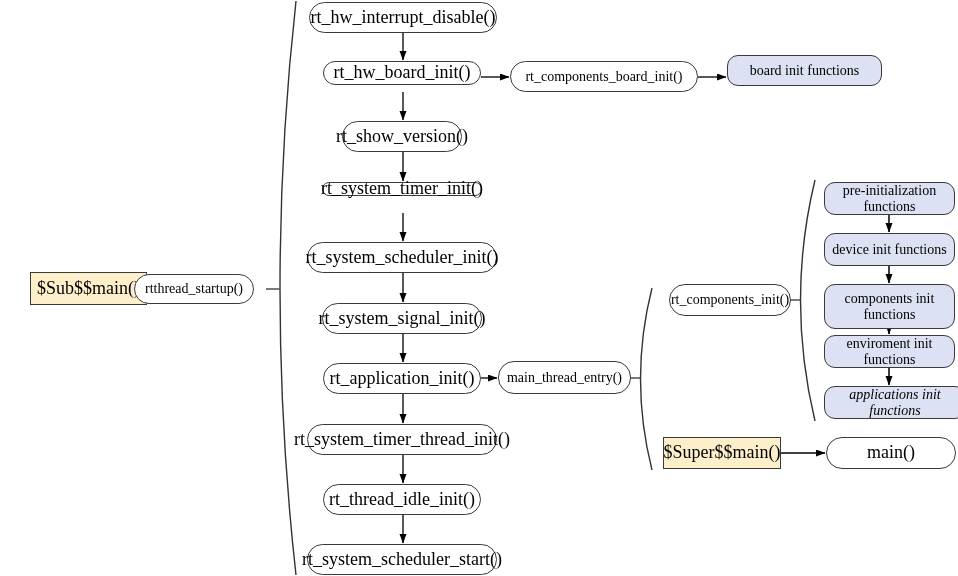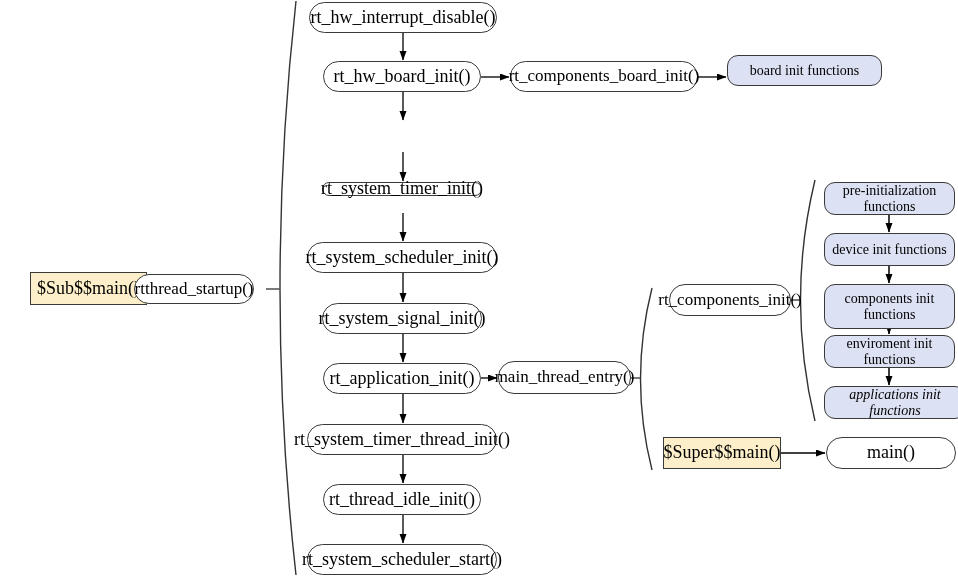--- a/index.html
+++ b/index.html
@@ -32,21 +32,21 @@
   }
   .blue{
     background:var(--blue-fill,#dce1f3);
     border:1.6px solid var(--blue-border,#3a3a3a);
     border-radius:11px;
     font-size:14px;
     white-space:normal;
     line-height:1.12;
     padding:0 2px;
   }
-  .sm{font-size:17px;}
+  .sm{font-size:14px;}
 </style>
 </head>
 <body>
 
 <div id="canvas">
 
   <svg id="wires" viewBox="0 0 958 576" xmlns="http://www.w3.org/2000/svg">
     <defs>
       <marker id="ah" markerWidth="10" markerHeight="8" refX="9" refY="3.5" orient="auto" markerUnits="userSpaceOnUse">
         <path d="M0,0 L9.5,3.5 L0,7 Z" fill="#000"></path>
@@ -82,23 +82,24 @@
     <line x1="889" y1="215" x2="889" y2="232" stroke="#404040" stroke-width="2" marker-end="url(#ah)"></line>
     <line x1="889" y1="266" x2="889" y2="283" stroke="#404040" stroke-width="2" marker-end="url(#ah)"></line>
     <line x1="889" y1="317" x2="889" y2="334" stroke="#404040" stroke-width="2" marker-end="url(#ah)"></line>
     <line x1="889" y1="368" x2="889" y2="385" stroke="#404040" stroke-width="2" marker-end="url(#ah)"></line>
   </svg>
 
   <div class="node file" style="left:2px;top:272px;width:117px;height:33px;margin-left:28px;">$Sub$$main()</div>
   <div class="node proc sm" style="left:134px;top:274px;width:120px;height:30px;">rtthread_startup()</div>
 
   <div class="node proc" style="left:309px;top:2px;width:188px;height:31px;">rt_hw_interrupt_disable()</div>
-  <div class="node proc" style="left:323px;top:61px;width:158px;height:31px;">rt_hw_board_init()</div>
+  <div class="node proc" style="left:323px;top:61px;width:158px;height:24px;">rt_hw_board_init()</div>
   <div class="node proc sm" style="left:510px;top:61px;width:188px;height:31px;">rt_components_board_init()</div>
   <div class="node blue" style="left:727px;top:55px;width:155px;height:31px;">board init functions</div>
+  <div class="node proc" style="left:342px;top:121px;width:120px;height:31px;">rt_show_version()</div>
   <div class="node proc" style="left:322px;top:182px;width:160px;height:14px;">rt_system_timer_init()</div>
   <div class="node proc" style="left:307px;top:242px;width:190px;height:31px;">rt_system_scheduler_init()</div>
   <div class="node proc" style="left:322px;top:303px;width:160px;height:31px;">rt_system_signal_init()</div>
   <div class="node proc" style="left:323px;top:363px;width:158px;height:31px;">rt_application_init()</div>
   <div class="node proc sm" style="left:498px;top:361px;width:133px;height:33px;">main_thread_entry()</div>
   <div class="node proc" style="left:307px;top:424px;width:190px;height:31px;">rt_system_timer_thread_init()</div>
   <div class="node proc" style="left:323px;top:484px;width:158px;height:31px;">rt_thread_idle_init()</div>
   <div class="node proc sm" style="left:669px;top:284px;width:122px;height:32px;">rt_components_init()</div>
 
   <div class="node proc" style="left:307px;top:544px;width:190px;height:31px;">rt_system_scheduler_start()</div>

